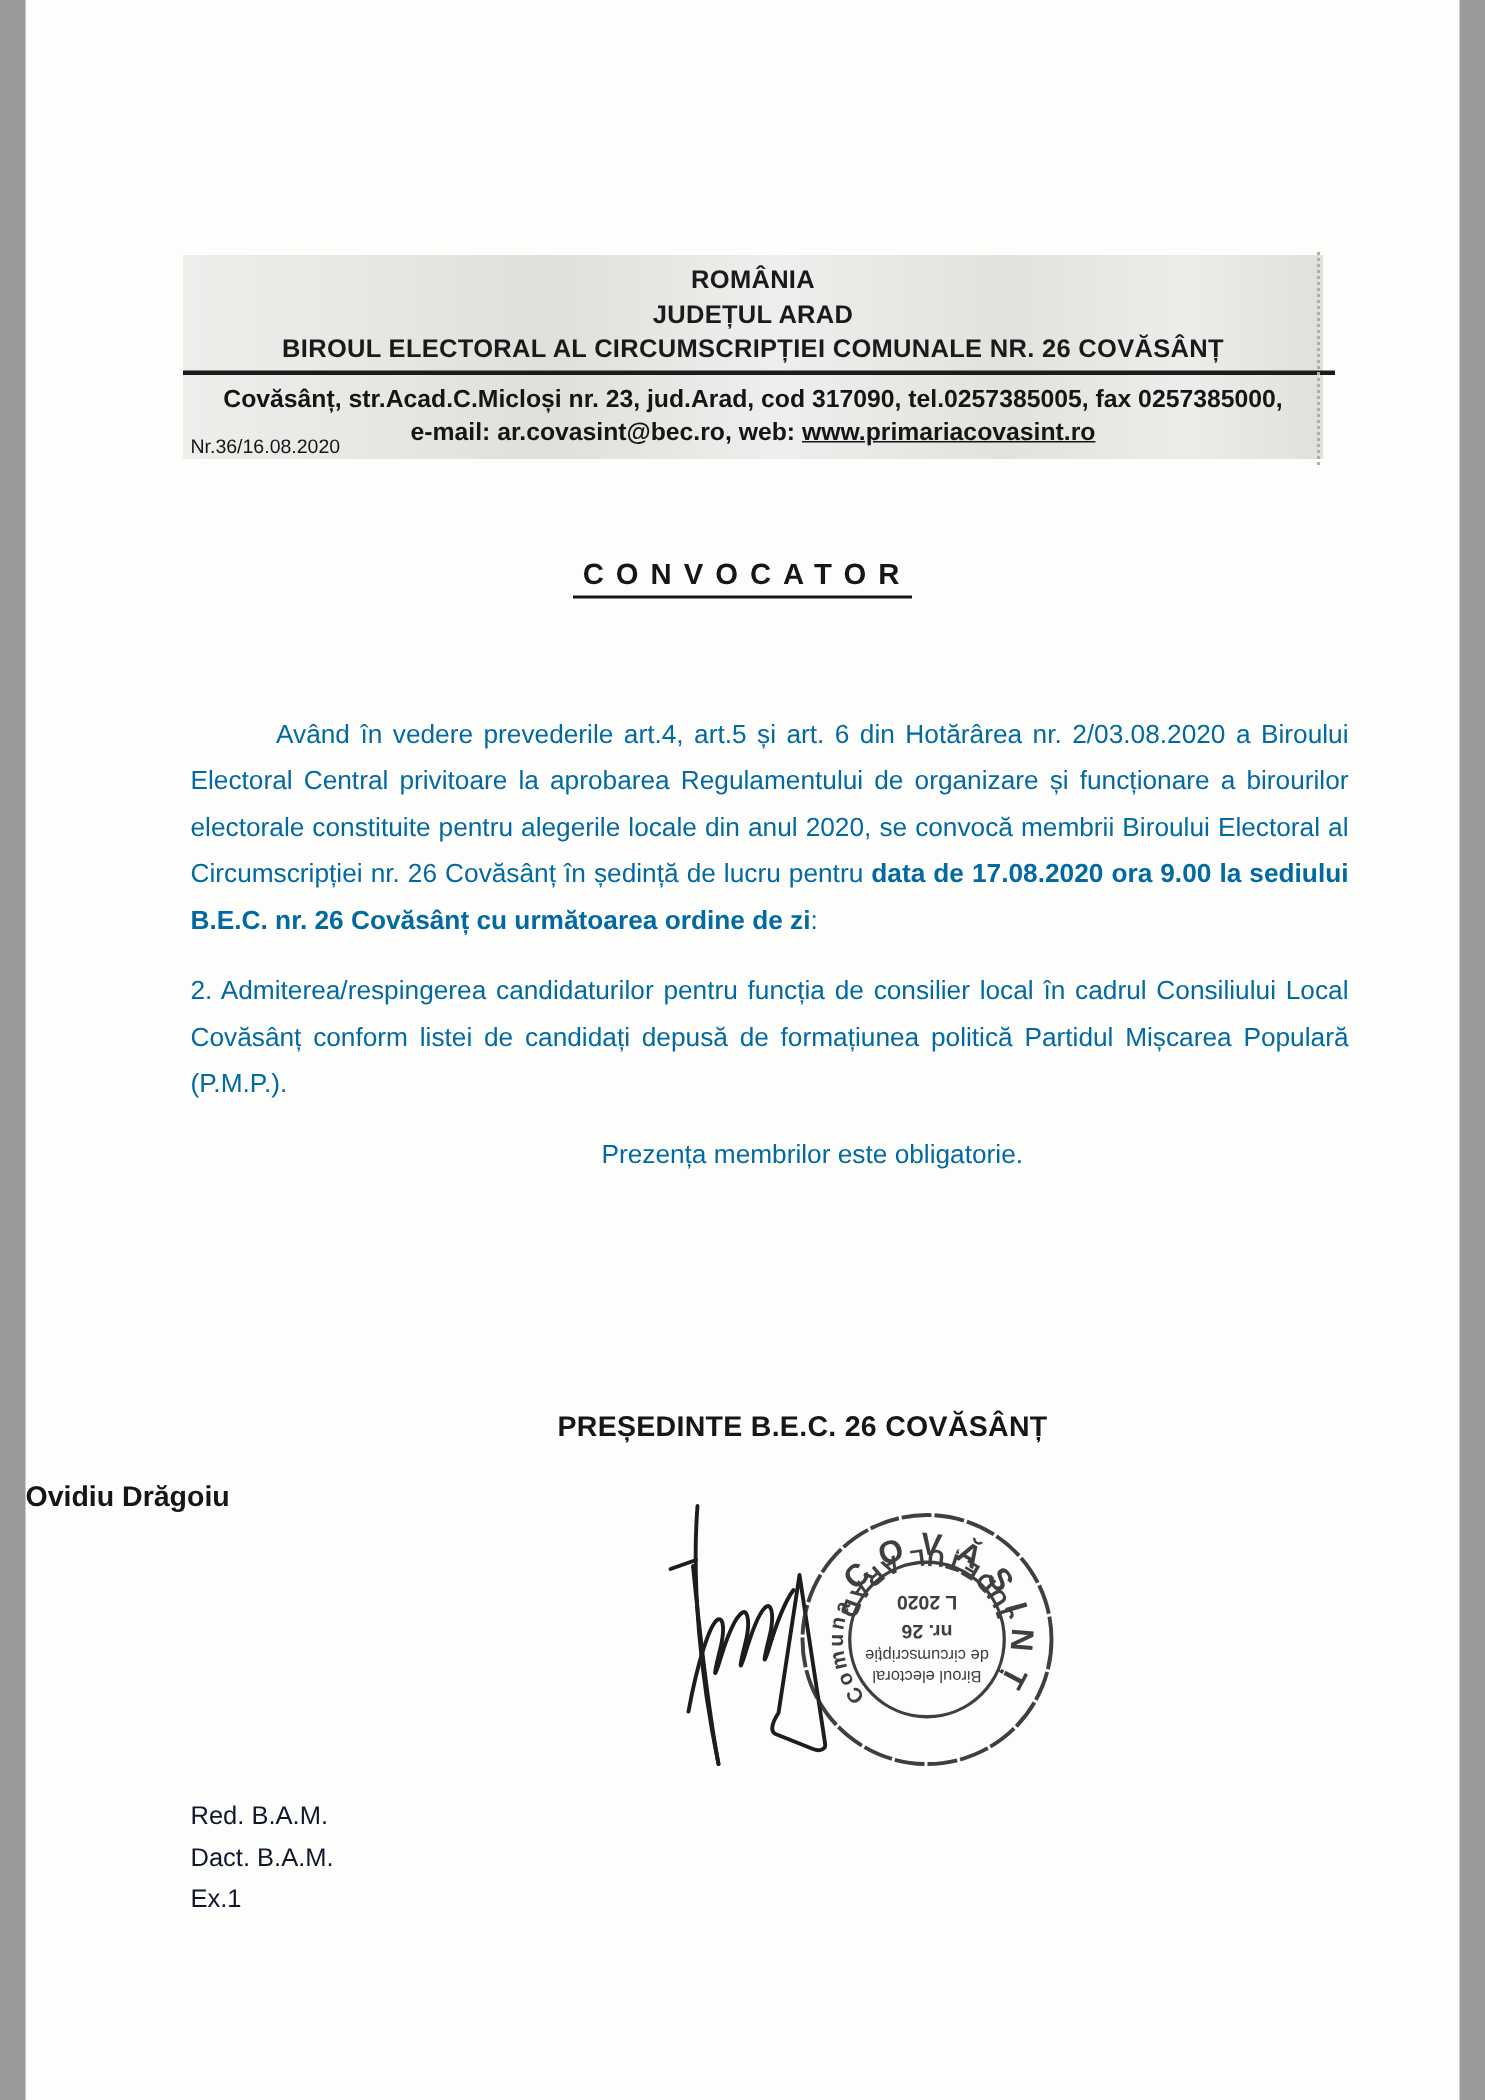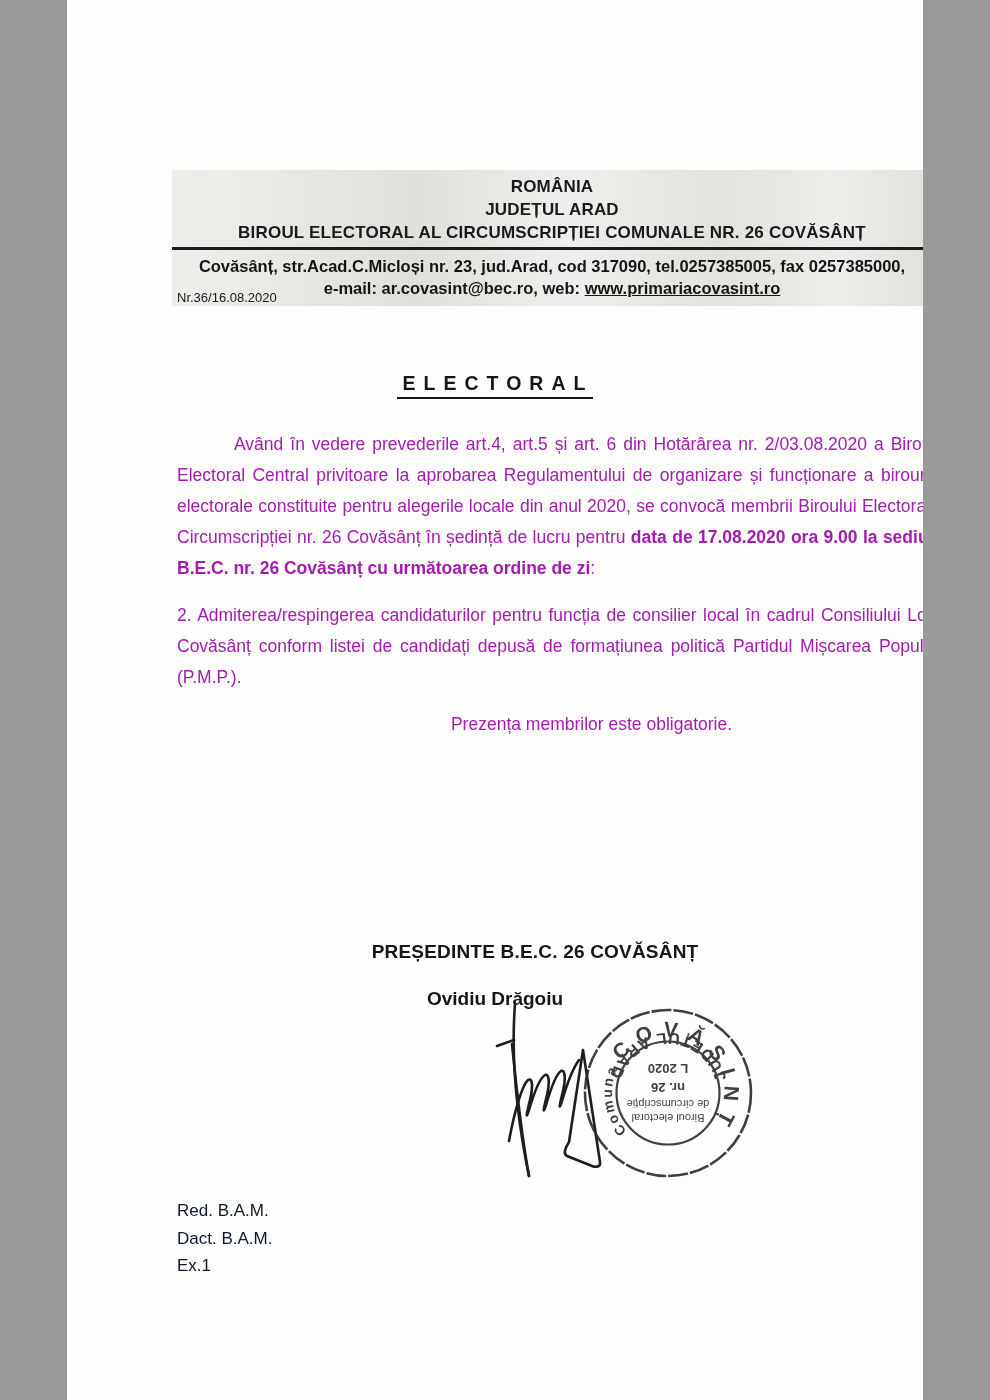--- a/index.html
+++ b/index.html
@@ -1,17 +1,17 @@
 <!DOCTYPE html>
 <html lang="ro"><head>
 <meta charset="utf-8">
 <style>
   html, body { margin:0; padding:0; background:#9a9a9a; }
   .page {
-    position:relative; width:856px; height:1400px; margin:0 auto;
+    position:relative; width:956px; height:1400px; margin:0 auto;
     background:#fdfdfc; overflow:hidden;
     font-family:"Liberation Sans", sans-serif; color:#161616;
   }
 
   
   .letterhead {
     position:absolute; left:105px; top:170px; width:760px;
     padding:5px 0 7px 0; text-align:center; font-weight:bold;
     background:
       linear-gradient(90deg, rgba(255,255,255,0.28) 0%, rgba(255,255,255,0.05) 14%,
@@ -31,34 +31,34 @@
   
   .doc-number { position:absolute; left:110px; top:290px; font-size:13px; }
 
   .title-row { position:absolute; left:0; top:372px; width:100%; text-align:center; }
   .title-text {
     display:inline-block; font-weight:bold; font-size:19.5px;
     letter-spacing:8px; padding:0 0 2px 6px; border-bottom:2.5px solid #161616;
   }
 
   .body-text {
-    position:absolute; left:110px; top:429px; width:772px;
-    font-size:17.5px; line-height:31px; text-align:justify; color:#a21caf;
+    position:absolute; left:110px; top:474px; width:772px;
+    font-size:17.5px; line-height:31px; text-align:justify; color:#0369a1;
   }
   .body-text p { margin:0 0 16px 0; }
   .p-indent { text-indent:57px; }
   .closing { text-align:center; margin-bottom:0; }
   .body-text strong { font-weight:bold; }
 
   .sign-role {
     position:absolute; left:0; top:941px; width:100%; text-align:center;
     font-weight:bold; font-size:19px; letter-spacing:0.2px;padding-left:40px;
   }
   .sign-name {
-    position:absolute; left:0; top:988px; width:100%; text-align:center;
+    position:absolute; left:0; top:988px; width:100%; text-align:left;
     font-weight:bold; font-size:19px;
   }
 
   
   .signature-svg { position:absolute; left:420px; top:996px; }
   .signature-svg path { stroke:#1d1d1d; stroke-width:2.6; fill:none;
     stroke-linecap:round; stroke-linejoin:round; }
 
   .stamp-svg { position:absolute; left:512px; top:1004px; opacity:0.9; }
   .stamp-svg circle { fill:none; stroke:#2b2b2b; }
@@ -86,21 +86,21 @@
     <div class="lh-line">BIROUL ELECTORAL AL CIRCUMSCRIPȚIEI COMUNALE NR. 26 COVĂSÂNȚ</div>
     <div class="lh-rule"></div>
     <div class="lh-addr">Covăsânț, str.Acad.C.Micloși nr. 23, jud.Arad, cod 317090, tel.0257385005, fax 0257385000,</div>
     <div class="lh-addr"><span>e-mail: ar.covasint@bec.ro, web: </span><span class="lh-web">www.primariacovasint.ro</span></div>
     <div class="lh-dotted-edge"></div>
   </div>
 
   <div class="doc-number">Nr.36/16.08.2020</div>
 
   <div class="title-row">
-    <span class="title-text">ELECTORAL</span>
+    <span class="title-text">CONVOCATOR</span>
   </div>
 
   <div class="body-text">
     <p class="p-indent"><span>Având în vedere prevederile art.4, art.5 și art. 6 din Hotărârea nr. 2/03.08.2020 a Biroului Electoral Central privitoare la aprobarea Regulamentului de organizare și funcționare a birourilor electorale constituite pentru alegerile locale din anul 2020, se convocă membrii Biroului Electoral al Circumscripției nr. 26 Covăsânț în ședință de lucru pentru </span><strong>data de 17.08.2020 ora 9.00 la sediului B.E.C. nr. 26 Covăsânț cu următoarea ordine de zi</strong><span>:</span></p>
     <p style="">2. Admiterea/respingerea candidaturilor pentru funcția de consilier local în cadrul Consiliului Local Covăsânț conform listei de candidați depusă de formațiunea politică Partidul Mișcarea Populară (P.M.P.).</p>
     <p class="p-indent closing">Prezența membrilor este obligatorie.</p>
   </div>
 
   <div class="sign-role">PREȘEDINTE B.E.C. 26 COVĂSÂNȚ</div>
   <div class="sign-name">Ovidiu Drăgoiu</div>

